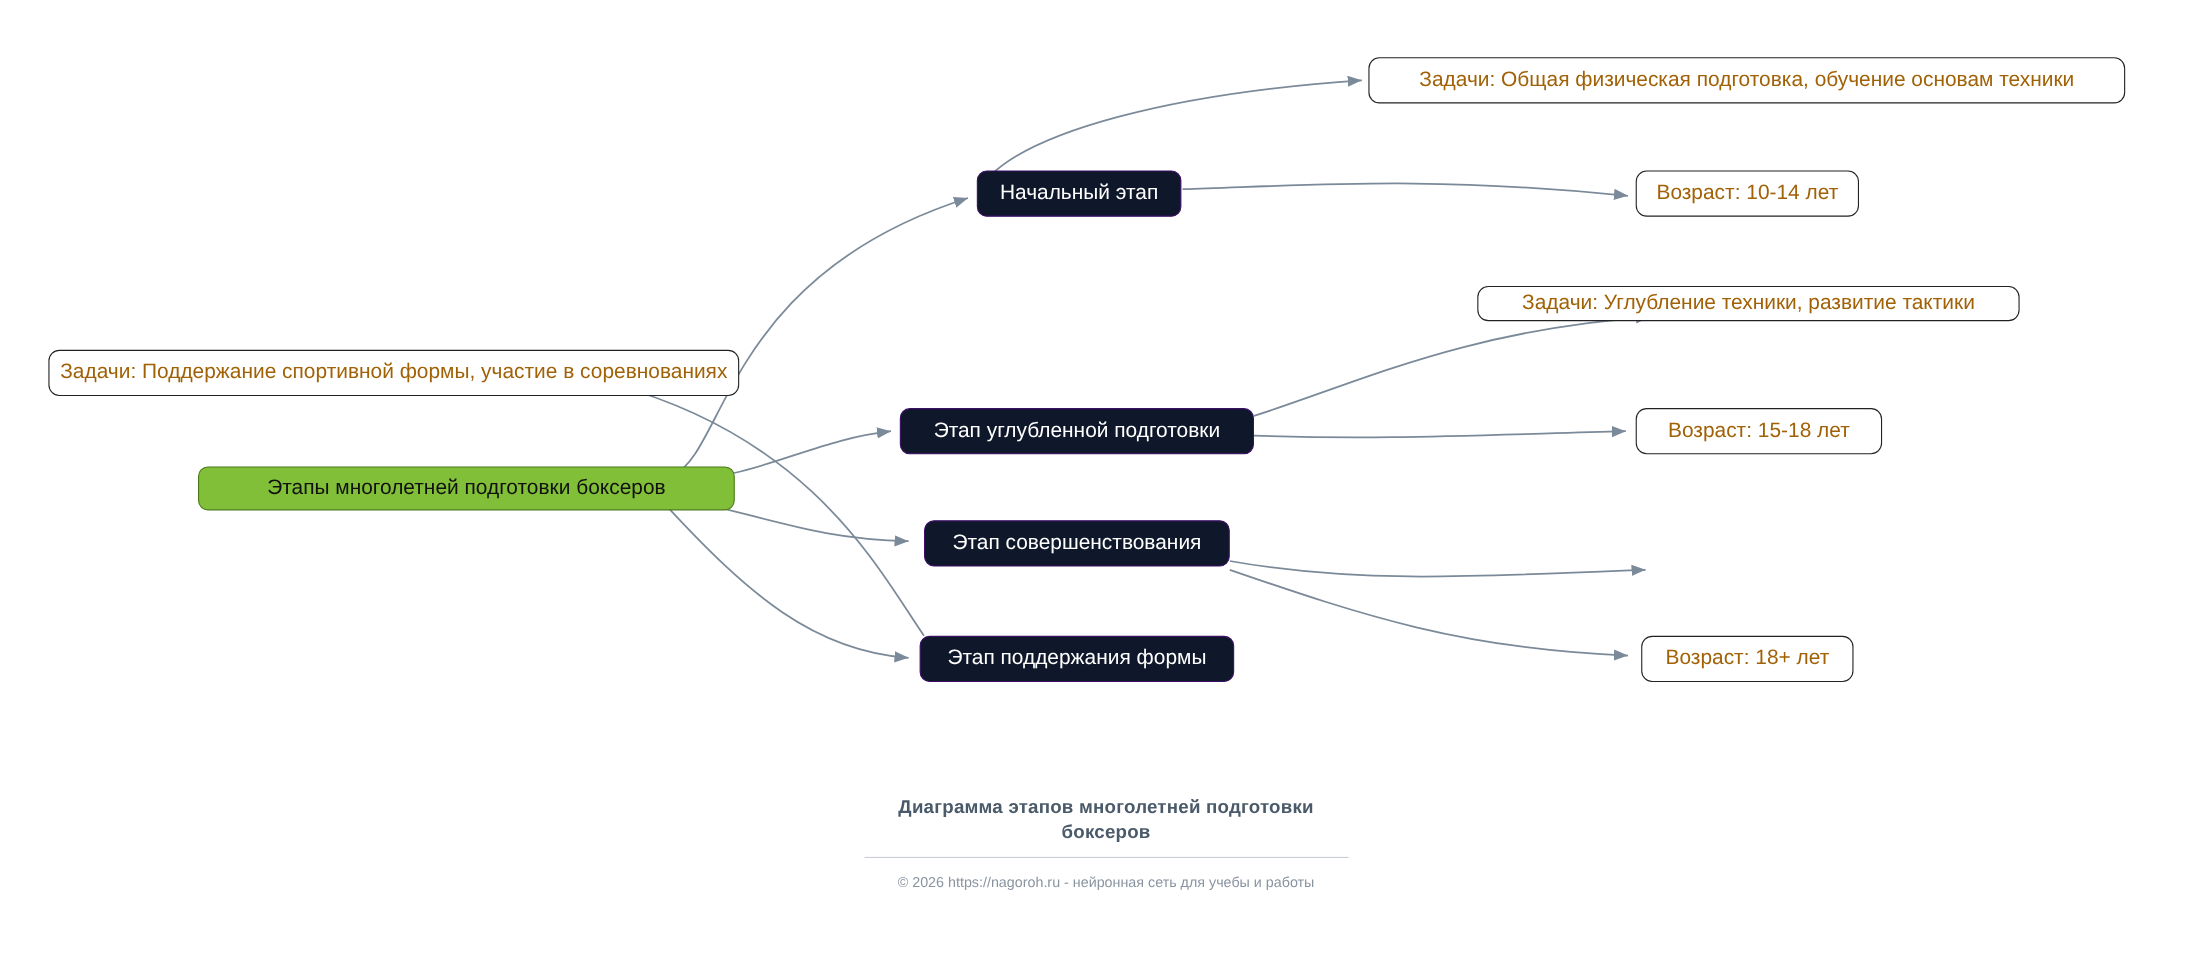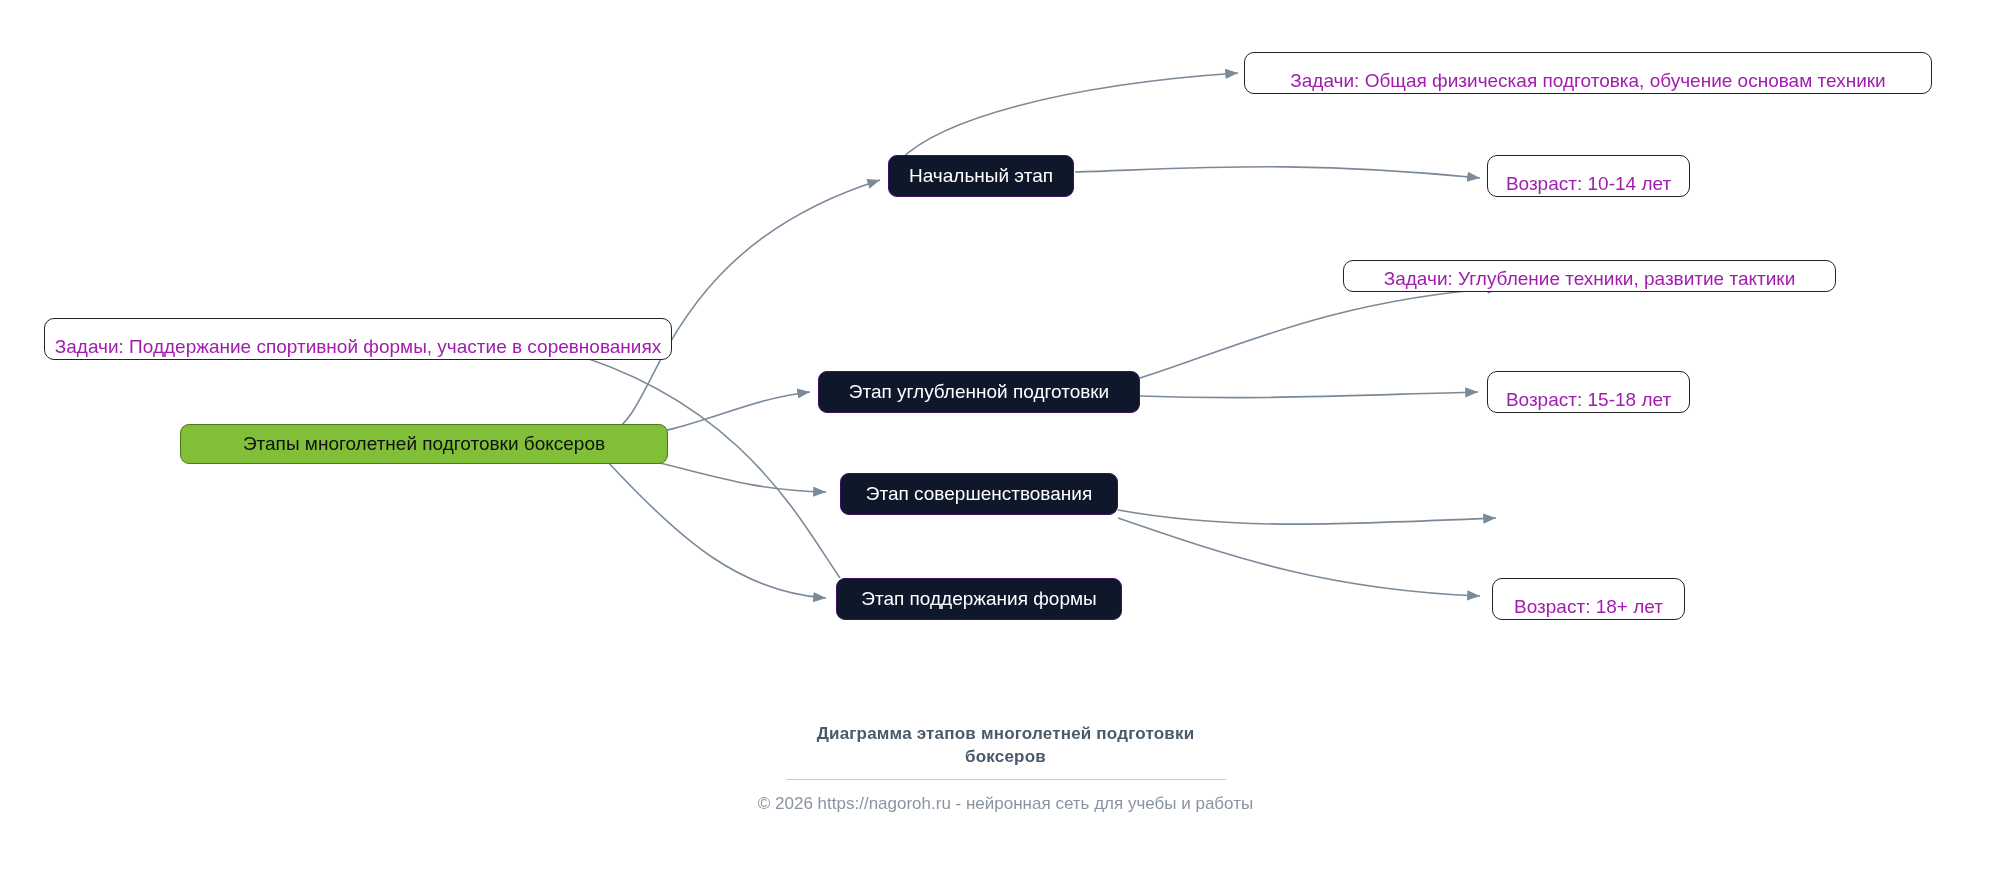--- a/index.html
+++ b/index.html
@@ -44,23 +44,22 @@
     color: #111111;
   }
   .node-stage {
     background: #0f172a;
     border: 1.4px solid #3d0f66;
     color: #ffffff;
   }
   .node-leaf {
     background: #ffffff;
     border: 1.4px solid #222222;
-    color: #a21caf;
+    color: #a16207;
     border-radius: 10px;
-    align-items: flex-end;
   }
   .footer {
     position: absolute;
     left: 0;
     width: 2011px;
     text-align: center;
   }
   .footer-title {
     font-size: 17px;
     font-weight: bold;
@@ -68,21 +67,21 @@
     line-height: 1.35;
     letter-spacing: 0.2px;
   }
   .footer-rule {
     width: 440px;
     height: 1px;
     background: #c9ced6;
     margin: 10px auto 0 auto;
   }
   .footer-copy {
-    font-size: 17px;
+    font-size: 13px;
     color: #8a94a0;
     margin-top: 14px;
   }
 </style>
 </head>
 <body>
 
 <div id="canvas">
 
   <svg id="edges" viewBox="0 0 2011 879">
@@ -136,21 +135,21 @@
   </div>
 
   <div class="node node-leaf" style="left:1487px; top:155px; width:203px; height:42px;">
     <span>Возраст: 10-14 лет</span>
   </div>
 
   <div class="node node-leaf" style="left:1343px; top:260px; width:493px; height:32px;">
     <span>Задачи: Углубление техники, развитие тактики</span>
   </div>
 
-  <div class="node node-leaf" style="left:1487px; top:371px; width:203px; height:42px;">
+  <div class="node node-leaf" style="left:1487px; top:371px; width:224px; height:42px;">
     <span>Возраст: 15-18 лет</span>
   </div>
 
 
   <div class="node node-leaf" style="left:1492px; top:578px; width:193px; height:42px;">
     <span>Возраст: 18+ лет</span>
   </div>
 
   <div class="node node-leaf" style="left:44px; top:318px; width:628px; height:42px;">
     <span>Задачи: Поддержание спортивной формы, участие в соревнованиях</span>

